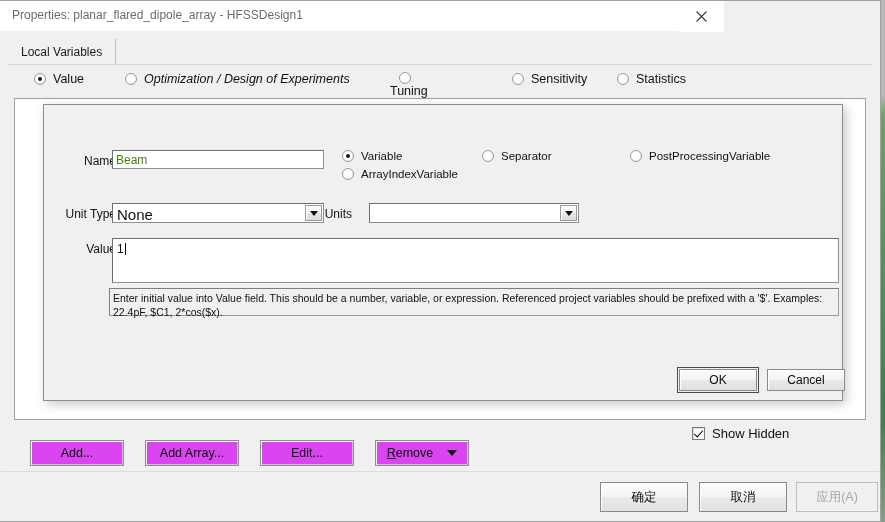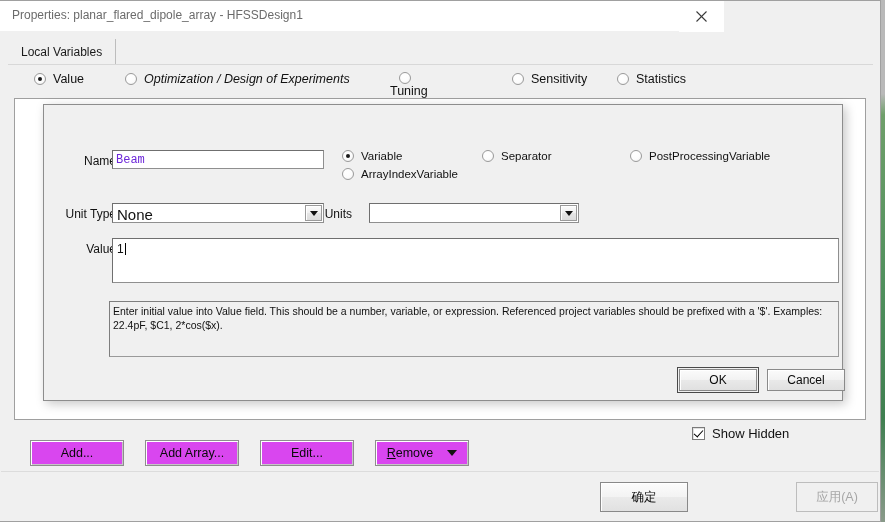--- a/index.html
+++ b/index.html
@@ -262,25 +262,25 @@
     white-space: nowrap;
   }
 
   .textbox {
     position: absolute;
     background: #ffffff;
     border: 1px solid #8f8f8f;
     border-top-color: #6f6f6f;
     border-left-color: #6f6f6f;
     font-size: 12px;
-    color: #6d28d9;
+    color: #4d7c0f;
     padding: 2px 0 0 3px;
     overflow: hidden;
     white-space: nowrap;
-    font-family: Liberation Mono, monospace;
+    font-family: Liberation Sans, sans-serif;
   }
 
   .combo {
     position: absolute;
     background: #ffffff;
     border: 1px solid #8f8f8f;
     border-top-color: #6f6f6f;
     border-left-color: #6f6f6f;
   }
   .combo-text {
@@ -425,20 +425,23 @@
     <label class="chk-wrap">
       <span class="chk checked"></span>
       <span>Show Hidden</span>
     </label>
 
     <div class="footer-sep"></div>
 
     <div class="btn-cjk" style="left:600px; top:481px; width:88px; height:30px;">
       <span>确定</span>
     </div>
+    <div class="btn-cjk" style="left:699px; top:481px; width:88px; height:30px;">
+      <span>取消</span>
+    </div>
     <div class="btn-cjk disabled" style="left:796px; top:481px; width:82px; height:30px;">
       <span>应用(A)</span>
     </div>
 
   </div>
 
   <div class="modal">
 
     <div class="modal-title">
       <div class="modal-title-text">Add Property</div>
@@ -486,21 +489,21 @@
       <div class="combo" style="left:325px; top:67px; width:210px; height:20px;">
         <span class="combo-text"></span>
         <span class="combo-btn">
           <span class="combo-arrow"></span>
         </span>
       </div>
 
       <div class="field-label" style="left:18px; top:106px; width:54px;">Value</div>
       <div class="valuebox" style="left:68px; top:102px; width:727px; height:45px;"><span>1</span><span class="caret-bar"></span></div>
 
-      <div class="helpbox" style="left:65px; top:165px; width:730px; height:56px;">Enter initial value into Value field. This should be a number, variable, or expression. Referenced project variables should be prefixed with a '$'. Examples: 22.4pF, $C1, 2*cos($x).</div>
+      <div class="helpbox" style="left:65px; top:152px; width:730px; height:28px;">Enter initial value into Value field. This should be a number, variable, or expression. Referenced project variables should be prefixed with a '$'. Examples: 22.4pF, $C1, 2*cos($x).</div>
 
       <div class="mbtn default" style="left:635px; top:233px; width:78px; height:22px;">
         <span>OK</span>
       </div>
       <div class="mbtn" style="left:723px; top:233px; width:78px; height:22px;">
         <span>Cancel</span>
       </div>
 
     </div>
   </div>

